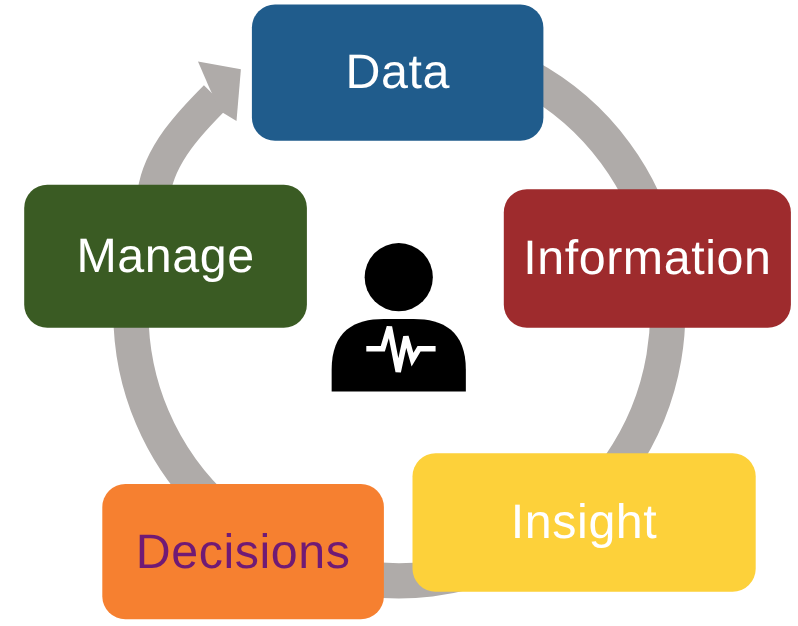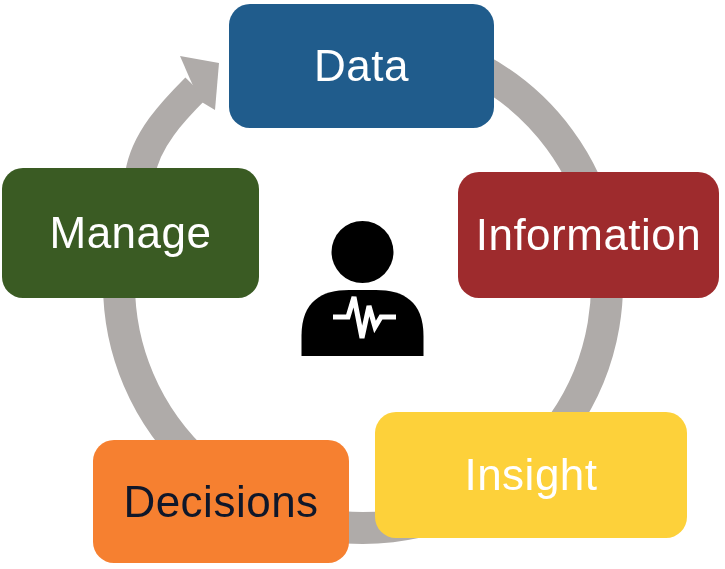--- a/index.html
+++ b/index.html
@@ -27,21 +27,21 @@
     align-items: center;
     justify-content: center;
     font-size: 44px;
     line-height: 1;
     letter-spacing: 0.5px;
   }
   .node-data        { left: 229px; top: 4px;   width: 265px; height: 124px; }
   .node-information { left: 458px; top: 172px; width: 261px; height: 126px; }
   .node-insight     { left: 375px; top: 412px; width: 312px; height: 126px; }
   .node-decisions   { left: 93px;  top: 440px; width: 256px; height: 123px; }
-  .node-manage      { left: 2px;   top: 168px; width: 257px; height: 130px; }
+  .node-manage      { left: 22px;   top: 168px; width: 257px; height: 130px; }
 </style>
 </head>
 <body>
 
 <div id="stage">
 
   <svg id="cycle-svg" width="725" height="569" viewBox="0 0 725 569">
 
     <path d="M 279.5 54.7 A 244 244 0 1 1 119 284" fill="none" stroke="#AFABA9" stroke-width="32" stroke-linecap="butt"></path>
 
@@ -62,20 +62,20 @@
 
   <div class="node node-information" style="background-color: rgb(158, 43, 45);">
     <span class="node-label" style="color: rgb(255, 255, 255);">Information</span>
   </div>
 
   <div class="node node-insight" style="background-color: rgb(253, 209, 58);">
     <span class="node-label" style="color: rgb(255, 255, 255);">Insight</span>
   </div>
 
   <div class="node node-decisions" style="background-color: rgb(246, 128, 48);">
-    <span class="node-label" style="color: #0f172a;">Decisions</span>
+    <span class="node-label" style="color: #701a75;">Decisions</span>
   </div>
 
   <div class="node node-manage" style="background-color: rgb(58, 91, 35);">
     <span class="node-label" style="color: rgb(255, 255, 255);">Manage</span>
   </div>
 
 </div>
 
 </body></html>

